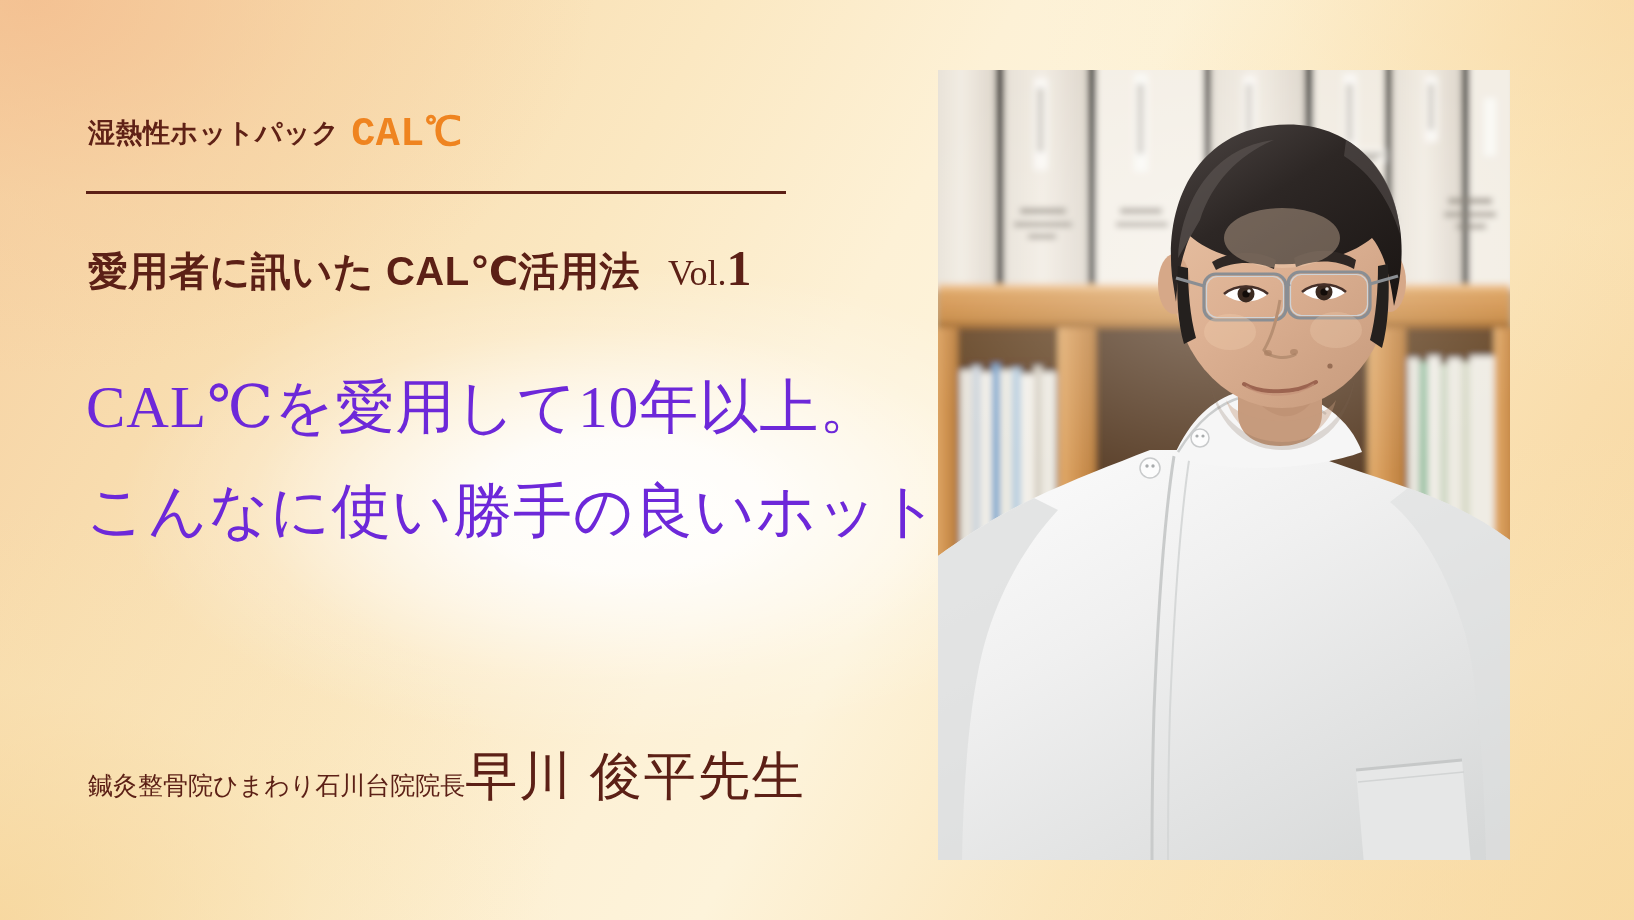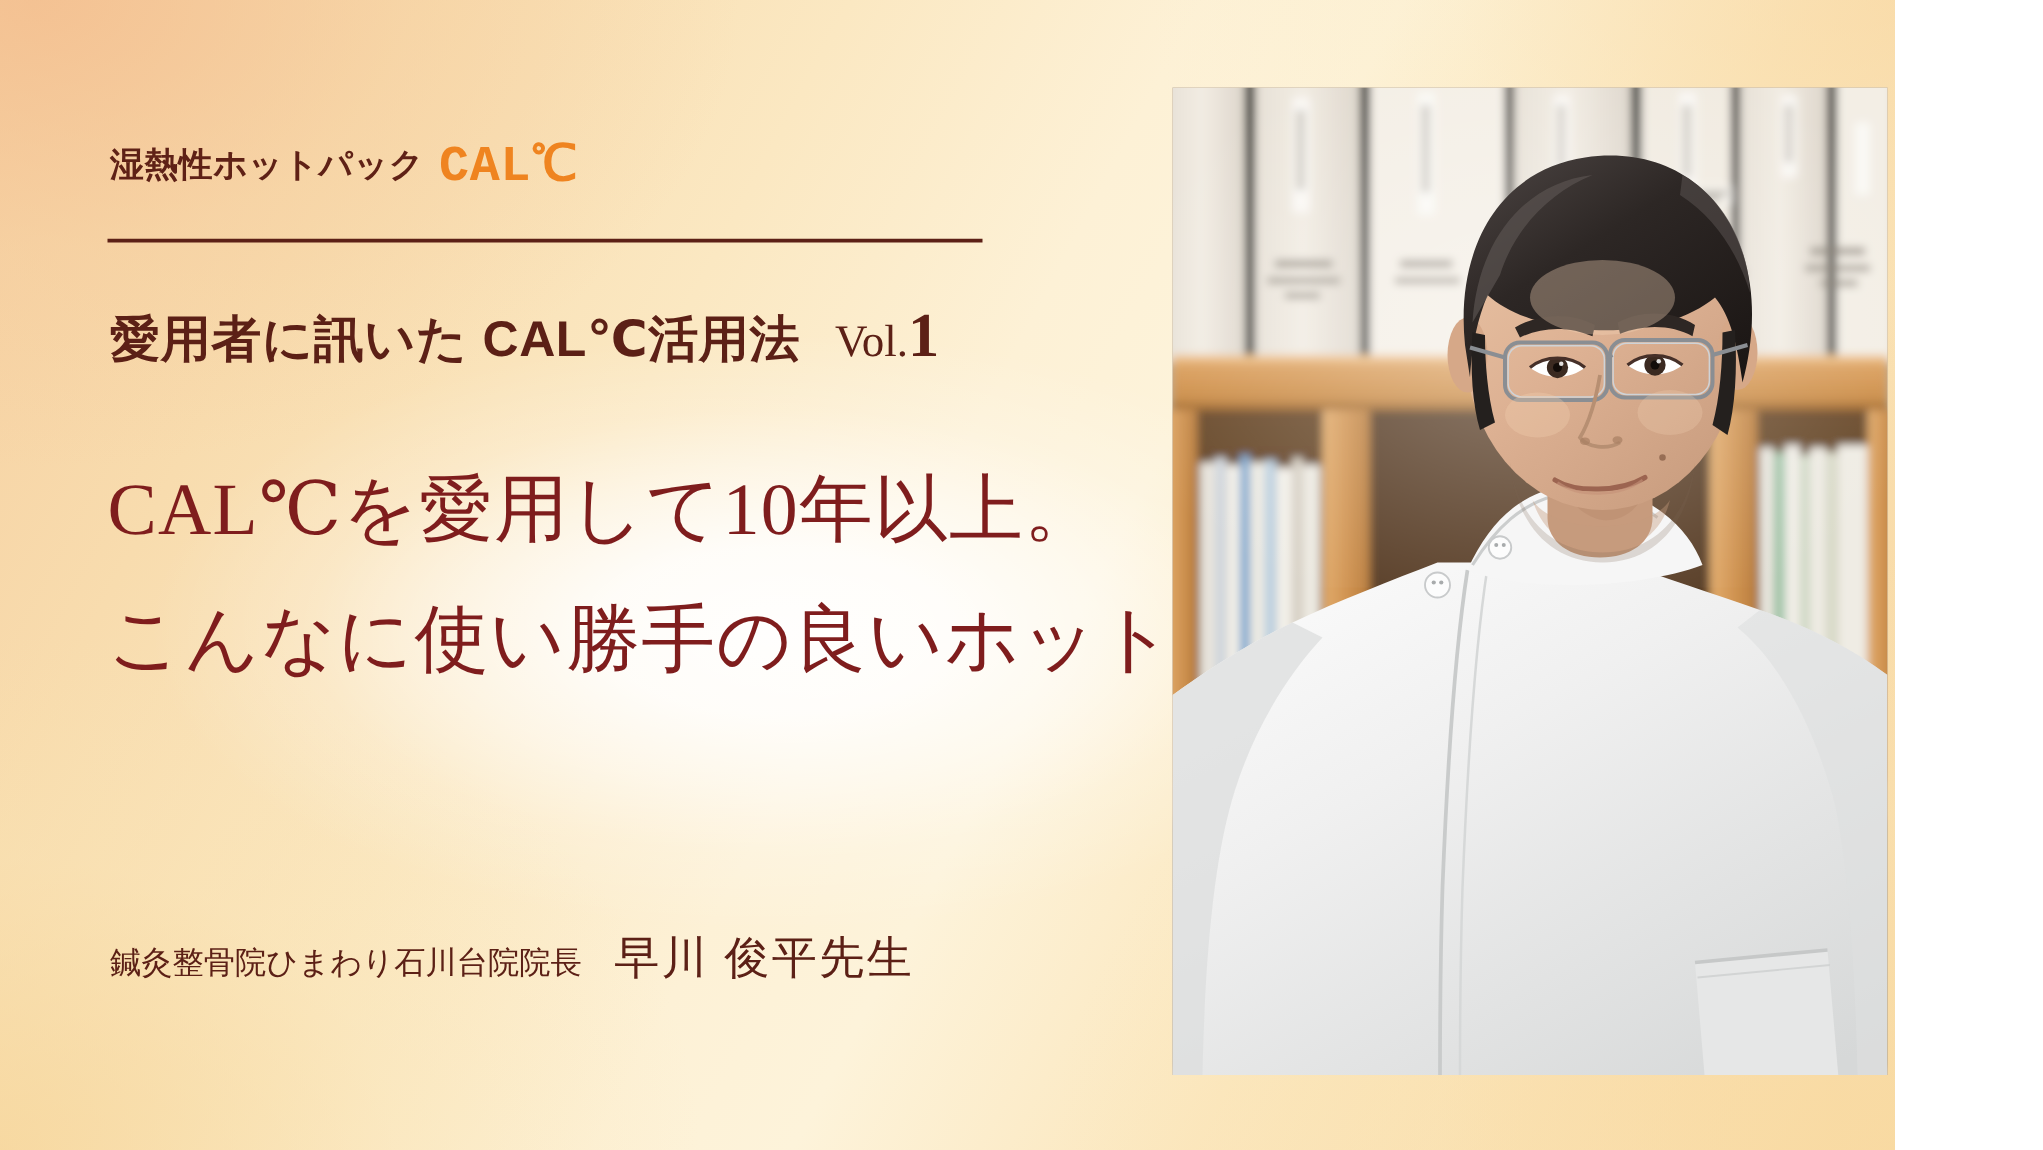--- a/index.html
+++ b/index.html
@@ -7,21 +7,21 @@
     margin: 0;
     padding: 0;
     background: #ffffff;
   }
   body {
     font-family: "Liberation Sans", "DejaVu Sans", sans-serif;
   }
 
   .banner {
     position: relative;
-    width: 1516px;
+    width: 1634px;
     height: 920px;
     overflow: hidden;
     background: #f7d9a2;
   }
 
   
   .bg-base {
     position: absolute;
     inset: 0;
     background:
@@ -152,21 +152,21 @@
     font-size: 50px;
     font-weight: 700;
     font-family: "Liberation Serif", "DejaVu Serif", serif;
   }
 
   .headline {
     position: absolute;
     left: 86px;
     top: 355px;
     width: 1000px;
-    color: #7f1d1d;
+    color: #6d28d9;
     font-family: "Liberation Serif", "DejaVu Serif", serif;
     font-size: 59px;
     line-height: 104px;
     letter-spacing: 1px;
     font-weight: 400;
   }
   .headline-line { display: block; white-space: nowrap; }
 
   .attribution {
     position: absolute;
@@ -177,23 +177,22 @@
     white-space: nowrap;
     color: #5c2016;
   }
   .attribution-clinic {
     font-size: 25px;
     font-weight: 500;
     letter-spacing: 0px;
     font-family: "Liberation Sans", "DejaVu Sans", sans-serif;
   }
   .attribution-name {
-    font-size: 36px;
+    font-size: 52px;
     font-weight: 500;
-    margin-left: 26px;
     letter-spacing: 2px;
     font-family: "Liberation Sans", "DejaVu Sans", sans-serif;
   }
 
   
   .photo {
     position: absolute;
     left: 938px;
     top: 70px;
     width: 572px;

